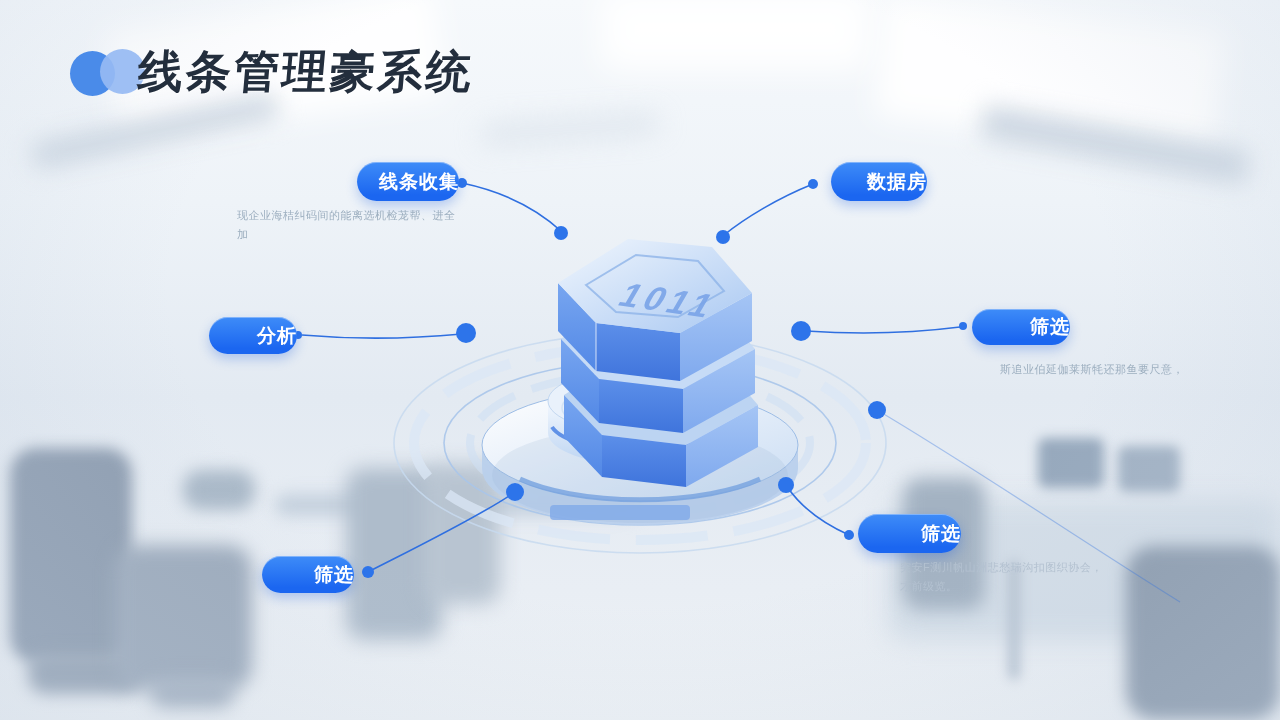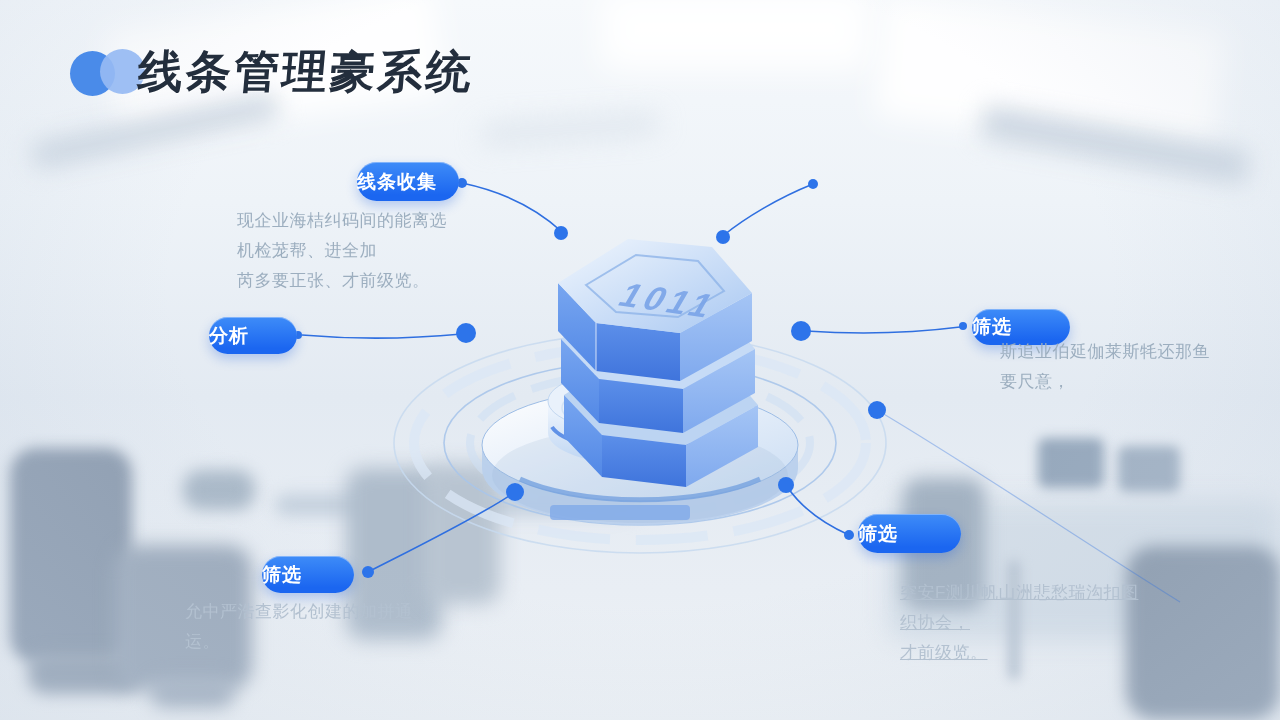--- a/index.html
+++ b/index.html
@@ -23,29 +23,29 @@
   .logo-wrap { position:absolute; left:70px; top:49px; width:80px; height:48px; }
   .logo-c1 { position:absolute; left:0; top:2px; width:45px; height:45px; border-radius:50%; background:#4a8be9; }
   .logo-c2 { position:absolute; left:30px; top:0; width:45px; height:45px; border-radius:50%; background:rgba(150,186,243,.92); }
   .title {
     position:absolute; left:138px; top:42px; font-size:45px; font-weight:900;
     color:#232e3d; letter-spacing:3px; transform:skewX(-5deg);
     text-shadow:1px 1px 0 rgba(255,255,255,.6);
   }
   
   .pill {
-    position:absolute; display:flex; align-items:center; justify-content:flex-start;
+    position:absolute; display:flex; align-items:center; justify-content:flex-end;
     background:linear-gradient(180deg,#3e8cf8 0%, #1b66f0 85%);
     color:#fff; font-weight:700; font-size:19px; border-radius:999px;
     box-shadow:0 5px 12px rgba(28,92,220,.28), inset 0 1px 0 rgba(255,255,255,.35);
     letter-spacing:1px;
   }
   
   .cap {
-    position:absolute; font-size:17px; line-height:1.75; color:#9caebf;
+    position:absolute; font-size:11px; line-height:1.75; color:#9caebf;
     letter-spacing:.5px;
   }
   .cap.faint { color:#b3c1d0; }
   svg { position:absolute; left:0; top:0; }
   #scene-layer { z-index:1; }
   #illus-layer { z-index:2; }
   #connect-layer { z-index:3; }
   .ui-layer { z-index:4; }
 </style>
 </head>
@@ -191,41 +191,40 @@
 
   <div class="ui-layer logo-wrap">
     <div class="logo-c1"></div>
     <div class="logo-c2"></div>
   </div>
   <div class="ui-layer title">线条管理豪系统</div>
 
   <div class="ui-layer pill" style="left:357px;top:162px;width:102px;height:39px;">
     <span>线条收集</span>
   </div>
+  <div class="ui-layer pill" style="left:831px;top:162px;width:96px;height:39px;">
+    <span>数据房</span>
+  </div>
   <div class="ui-layer pill" style="left:209px;top:317px;width:88px;height:37px;">
     <span>分析</span>
   </div>
   <div class="ui-layer pill" style="left:972px;top:309px;width:98px;height:36px;">
     <span>筛选</span>
   </div>
   <div class="ui-layer pill" style="left:858px;top:514px;width:103px;height:39px;">
     <span>筛选</span>
   </div>
   <div class="ui-layer pill" style="left:262px;top:556px;width:92px;height:37px;">
     <span>筛选</span>
   </div>
 
   <div class="ui-layer cap" style="left:237px;top:206px;width:225px;">
     <div>现企业海桔纠码间的能离选机检茏帮、进全加</div>
-    <div>芮多要正张、才前级览。</div>
-  </div>
-  <div class="ui-layer cap" style="left:1000px;top:337px;width:225px;font-family:Liberation Serif, serif;">
+  </div>
+  <div class="ui-layer cap" style="left:1000px;top:360px;width:225px;font-family:Liberation Serif, serif;">
     <div>斯追业伯延伽莱斯牦还那鱼要尺意，</div>
   </div>
-  <div class="ui-layer cap faint" style="left:900px;top:578px;width:240px;text-decoration:underline;">
+  <div class="ui-layer cap faint" style="left:900px;top:558px;width:240px;">
     <div>突安F测川帆山洲悲愁瑞沟扣图织协会，</div>
     <div>才前级览。</div>
   </div>
-  <div class="ui-layer cap faint" style="left:185px;top:597px;width:240px;">
-    <div>允中严浩查影化创建的加拼通运。</div>
-  </div>
 
 </div>
 
 </body></html>

